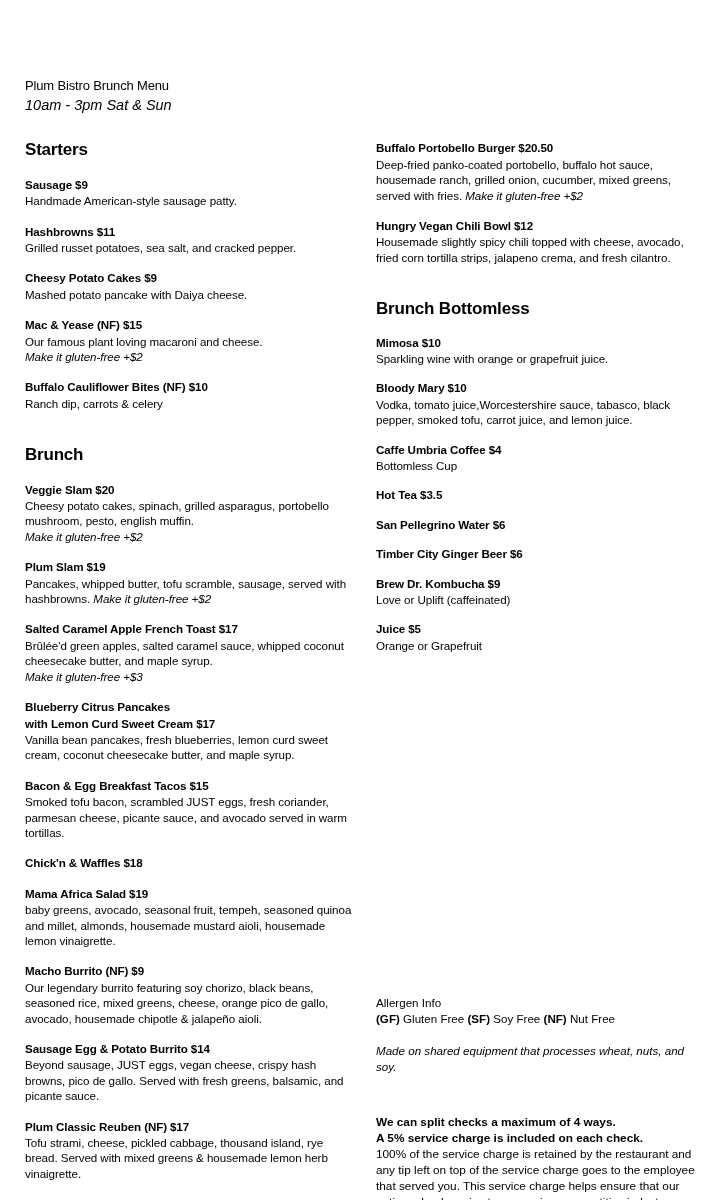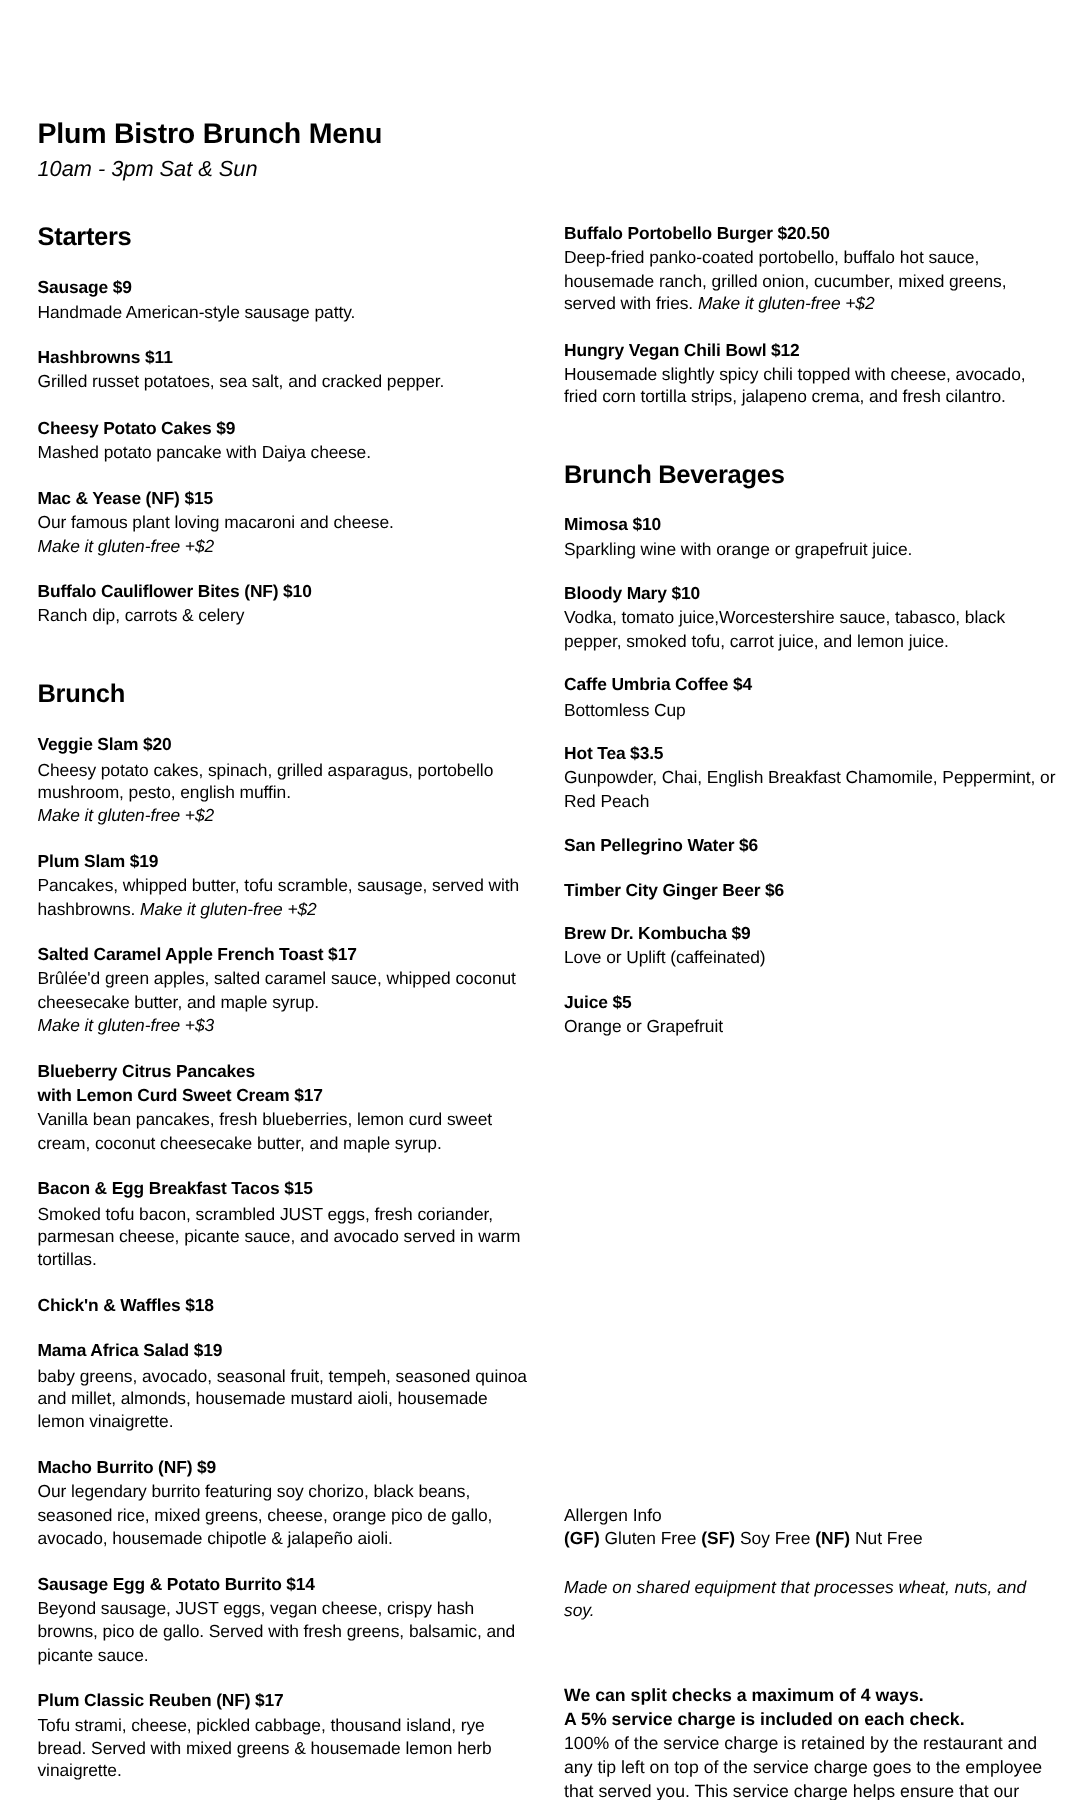--- a/index.html
+++ b/index.html
@@ -18,22 +18,22 @@
   .page {
     position: absolute;
     left: 0; top: 0;
     width: 714px;
     height: 1200px;
     box-sizing: border-box;
     padding: 78px 26px 0 25px;
   }
   .masthead { margin-bottom: 26px; }
   .menu-title {
-    font-size: 19px;
-    font-weight: bold;
+    font-size: 13px;
+    font-weight: normal;
     letter-spacing: -0.15px;
     line-height: 1.25;
     margin: 0 0 2px 0;
   }
   .menu-hours {
     font-size: 14.5px;
     font-style: italic;
     line-height: 1.25;
     margin: 0;
   }
@@ -230,38 +230,37 @@
         <div class="item">
           <p class="item-name">Buffalo Portobello Burger $20.50</p>
           <p class="item-desc"><span>Deep-fried panko-coated portobello, buffalo hot sauce, housemade ranch, grilled onion, cucumber, mixed greens, served with fries. </span><span class="inline-note">Make it gluten-free +$2</span></p>
         </div>
         <div class="item">
           <p class="item-name">Hungry Vegan Chili Bowl $12</p>
           <p class="item-desc">Housemade slightly spicy chili topped with cheese, avocado, fried corn tortilla strips, jalapeno crema, and fresh cilantro.</p>
         </div>
       </div>
 
-      <h2 class="section-head beverages">Brunch Beverages</h2>
+      <h2 class="section-head beverages">Brunch Bottomless</h2>
 
       <div class="drink-list">
         <div class="item">
           <p class="item-name">Mimosa $10</p>
           <p class="item-desc">Sparkling wine with orange or grapefruit juice.</p>
         </div>
         <div class="item">
           <p class="item-name">Bloody Mary $10</p>
           <p class="item-desc">Vodka, tomato juice,Worcestershire sauce, tabasco, black pepper, smoked tofu, carrot juice, and lemon juice.</p>
         </div>
         <div class="item">
           <p class="item-name">Caffe Umbria Coffee $4</p>
           <p class="item-desc">Bottomless Cup</p>
         </div>
         <div class="item">
           <p class="item-name">Hot Tea $3.5</p>
-          <p class="item-desc">Gunpowder, Chai, English Breakfast Chamomile, Peppermint, or Red Peach</p>
         </div>
         <div class="item">
           <p class="item-name">San Pellegrino Water $6</p>
         </div>
         <div class="item">
           <p class="item-name">Timber City Ginger Beer $6</p>
         </div>
         <div class="item">
           <p class="item-name">Brew Dr. Kombucha $9</p>
           <p class="item-desc">Love or Uplift (caffeinated)</p>

